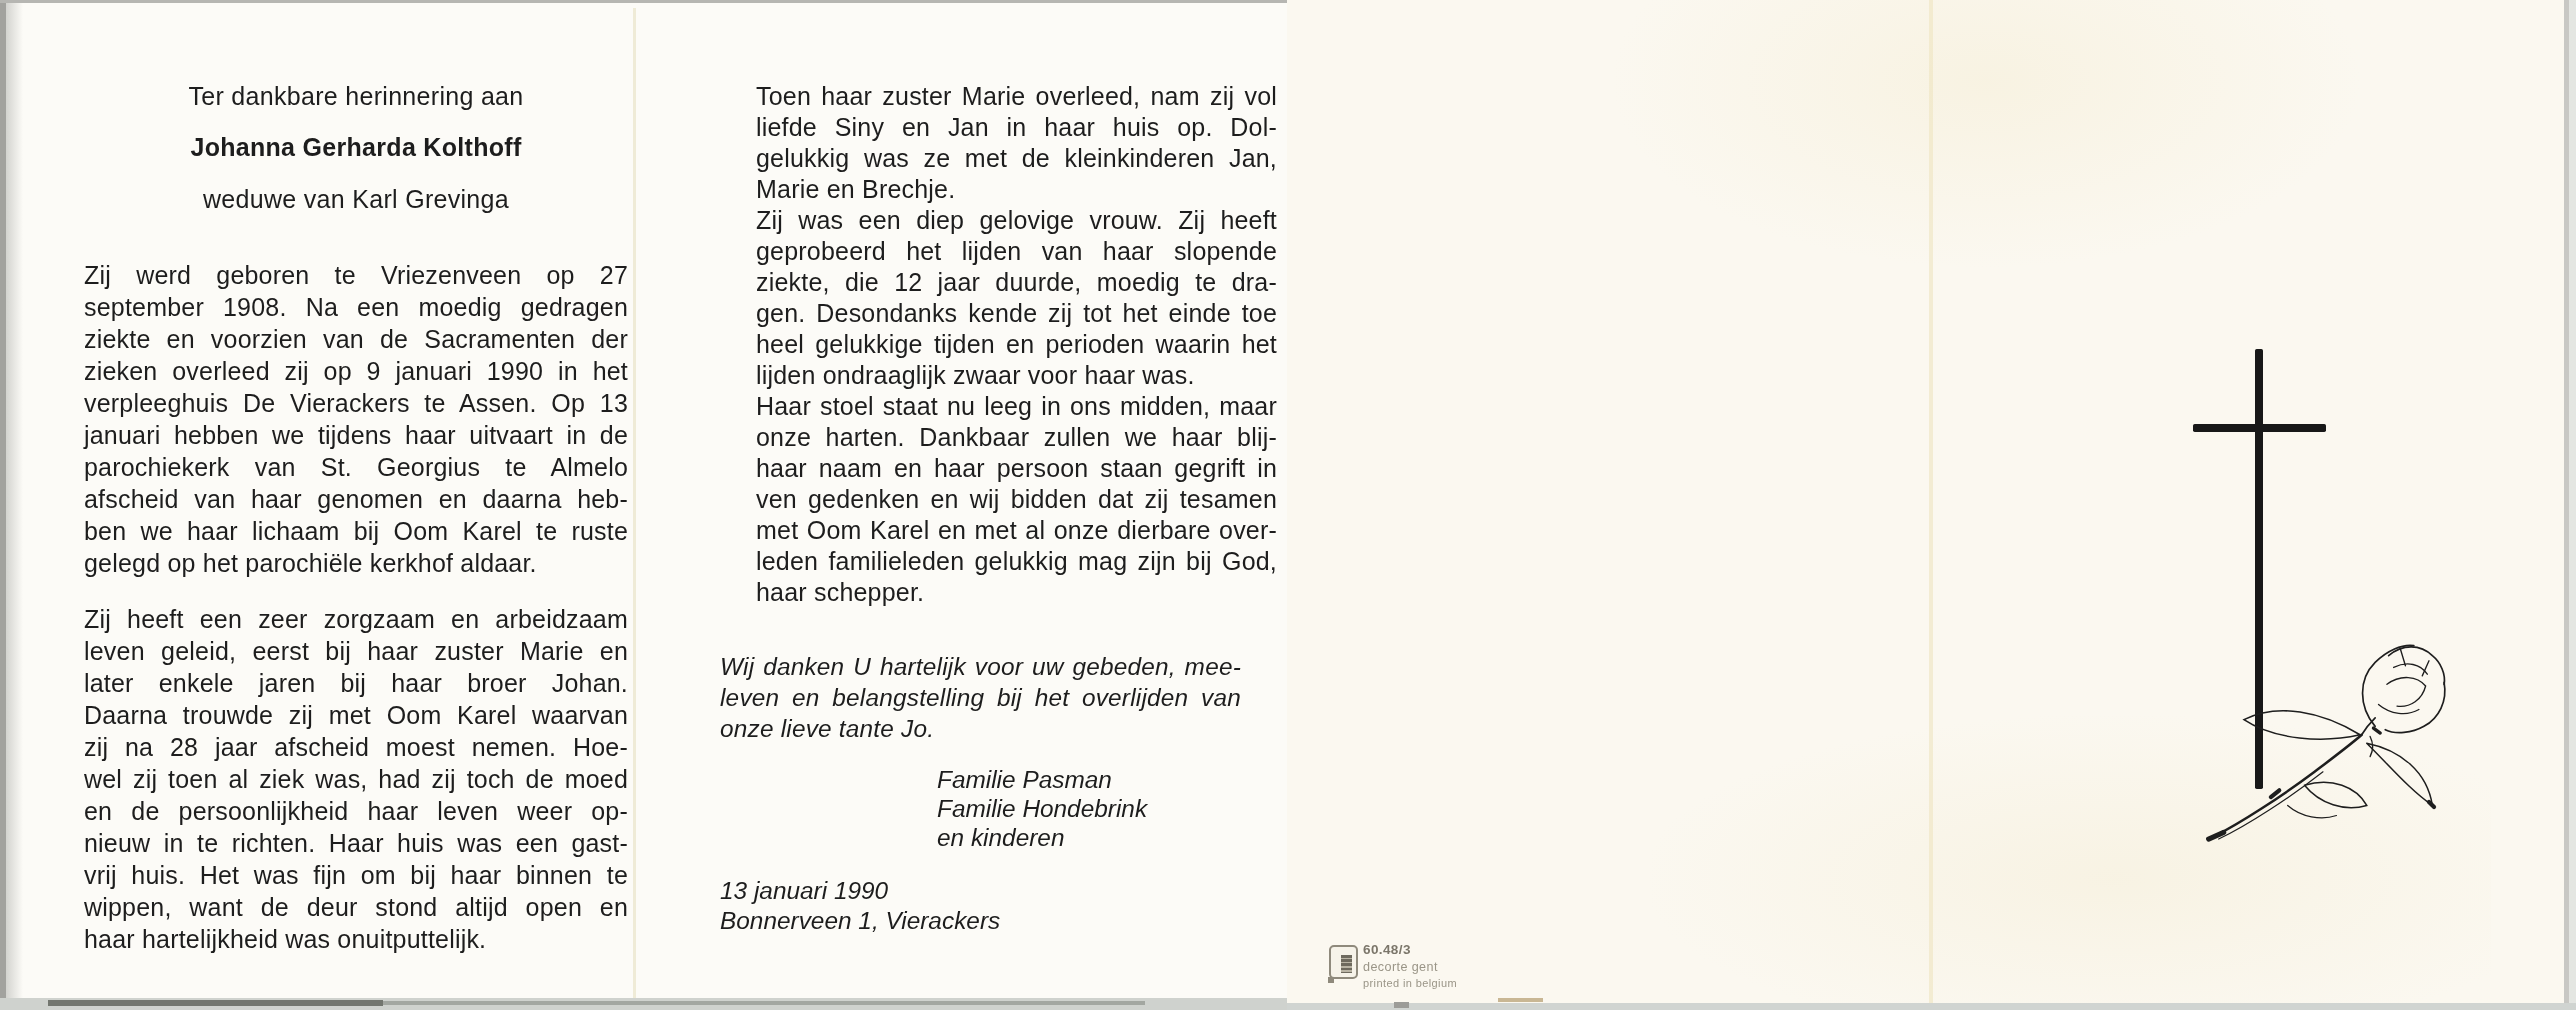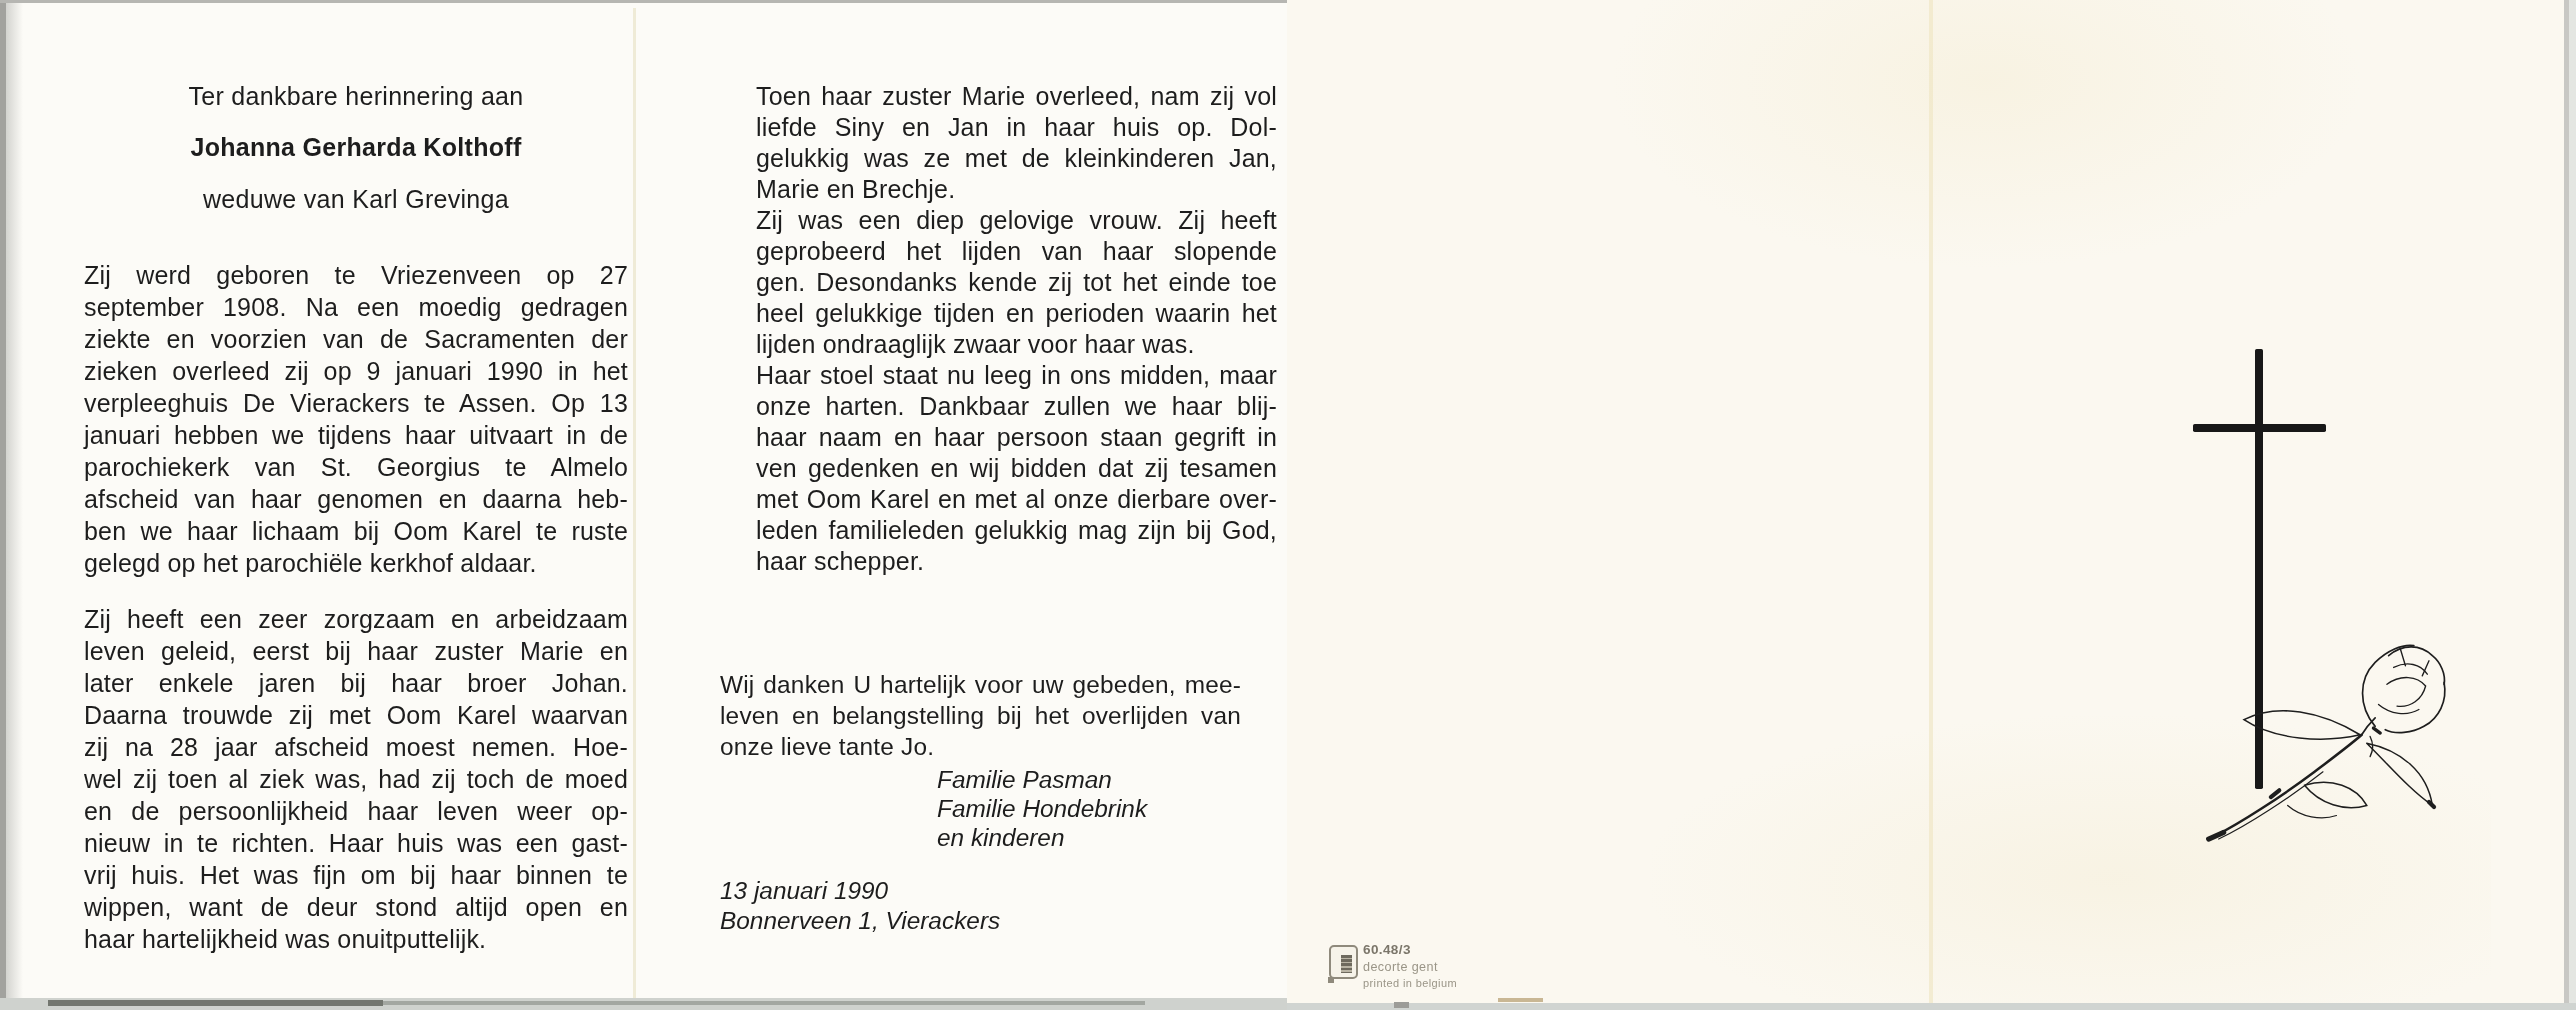--- a/index.html
+++ b/index.html
@@ -35,21 +35,21 @@
 
   
   .ink{color:#1d1d1d;}
   .head{position:absolute;width:544px;left:84px;text-align:center;font-size:25px;
         letter-spacing:0.3px;line-height:30px;}
   .para{position:absolute;left:84px;width:544px;font-size:25px;line-height:32px;
         letter-spacing:0.2px;}
   .mid{left:720px;width:521px;line-height:31px;}
   .jline{text-align:justify;text-align-last:justify;}
   .jline.last{text-align-last:left;}
-  .italic{margin-top:18px;}
+  .italic{font-style:italic;}
   .sig{position:absolute;left:937px;top:765px;font-size:24.4px;line-height:29px;font-style:italic;}
   .dateblock{position:absolute;left:720px;top:876px;font-size:24.4px;line-height:30px;font-style:italic;}
 
   
   .pmark{position:absolute;left:42px;top:942px;width:253px;height:54px;}
   .pmark-logo{position:absolute;left:0;top:3.4px;width:25px;height:30px;border:2.5px solid #8f8a7c;
       border-radius:5px;background:#f6f3e9;}
   .pmark-inner{position:absolute;left:10px;top:7.6px;width:11px;height:18.5px;
       background:repeating-linear-gradient(180deg,#6e6a5e 0 2.5px,#b9b4a4 2.5px 4.2px);}
   .pmark-dot{position:absolute;left:-3.4px;top:30px;width:5.9px;height:5.9px;background:#8f8a7c;}
@@ -109,20 +109,21 @@
     <div class="para mid ink" style="top:81px;margin-left:36px;">
       <div>
           <div class="jline">Toen haar zuster Marie overleed, nam zij vol</div>
           <div class="jline">liefde Siny en Jan in haar huis op. Dol-</div>
           <div class="jline">gelukkig was ze met de kleinkinderen Jan,</div>
           <div class="jline last">Marie en Brechje.</div>
         </div>
       <div>
           <div class="jline">Zij was een diep gelovige vrouw. Zij heeft</div>
           <div class="jline">geprobeerd het lijden van haar slopende</div>
+          <div class="jline">ziekte, die 12 jaar duurde, moedig te dra-</div>
           <div class="jline">gen. Desondanks kende zij tot het einde toe</div>
           <div class="jline">heel gelukkige tijden en perioden waarin het</div>
           <div class="jline last">lijden ondraaglijk zwaar voor haar was.</div>
         </div>
       <div>
           <div class="jline">Haar stoel staat nu leeg in ons midden, maar</div>
           <div class="jline">onze harten. Dankbaar zullen we haar blij-</div>
           <div class="jline">haar naam en haar persoon staan gegrift in</div>
           <div class="jline">ven gedenken en wij bidden dat zij tesamen</div>
           <div class="jline">met Oom Karel en met al onze dierbare over-</div>

